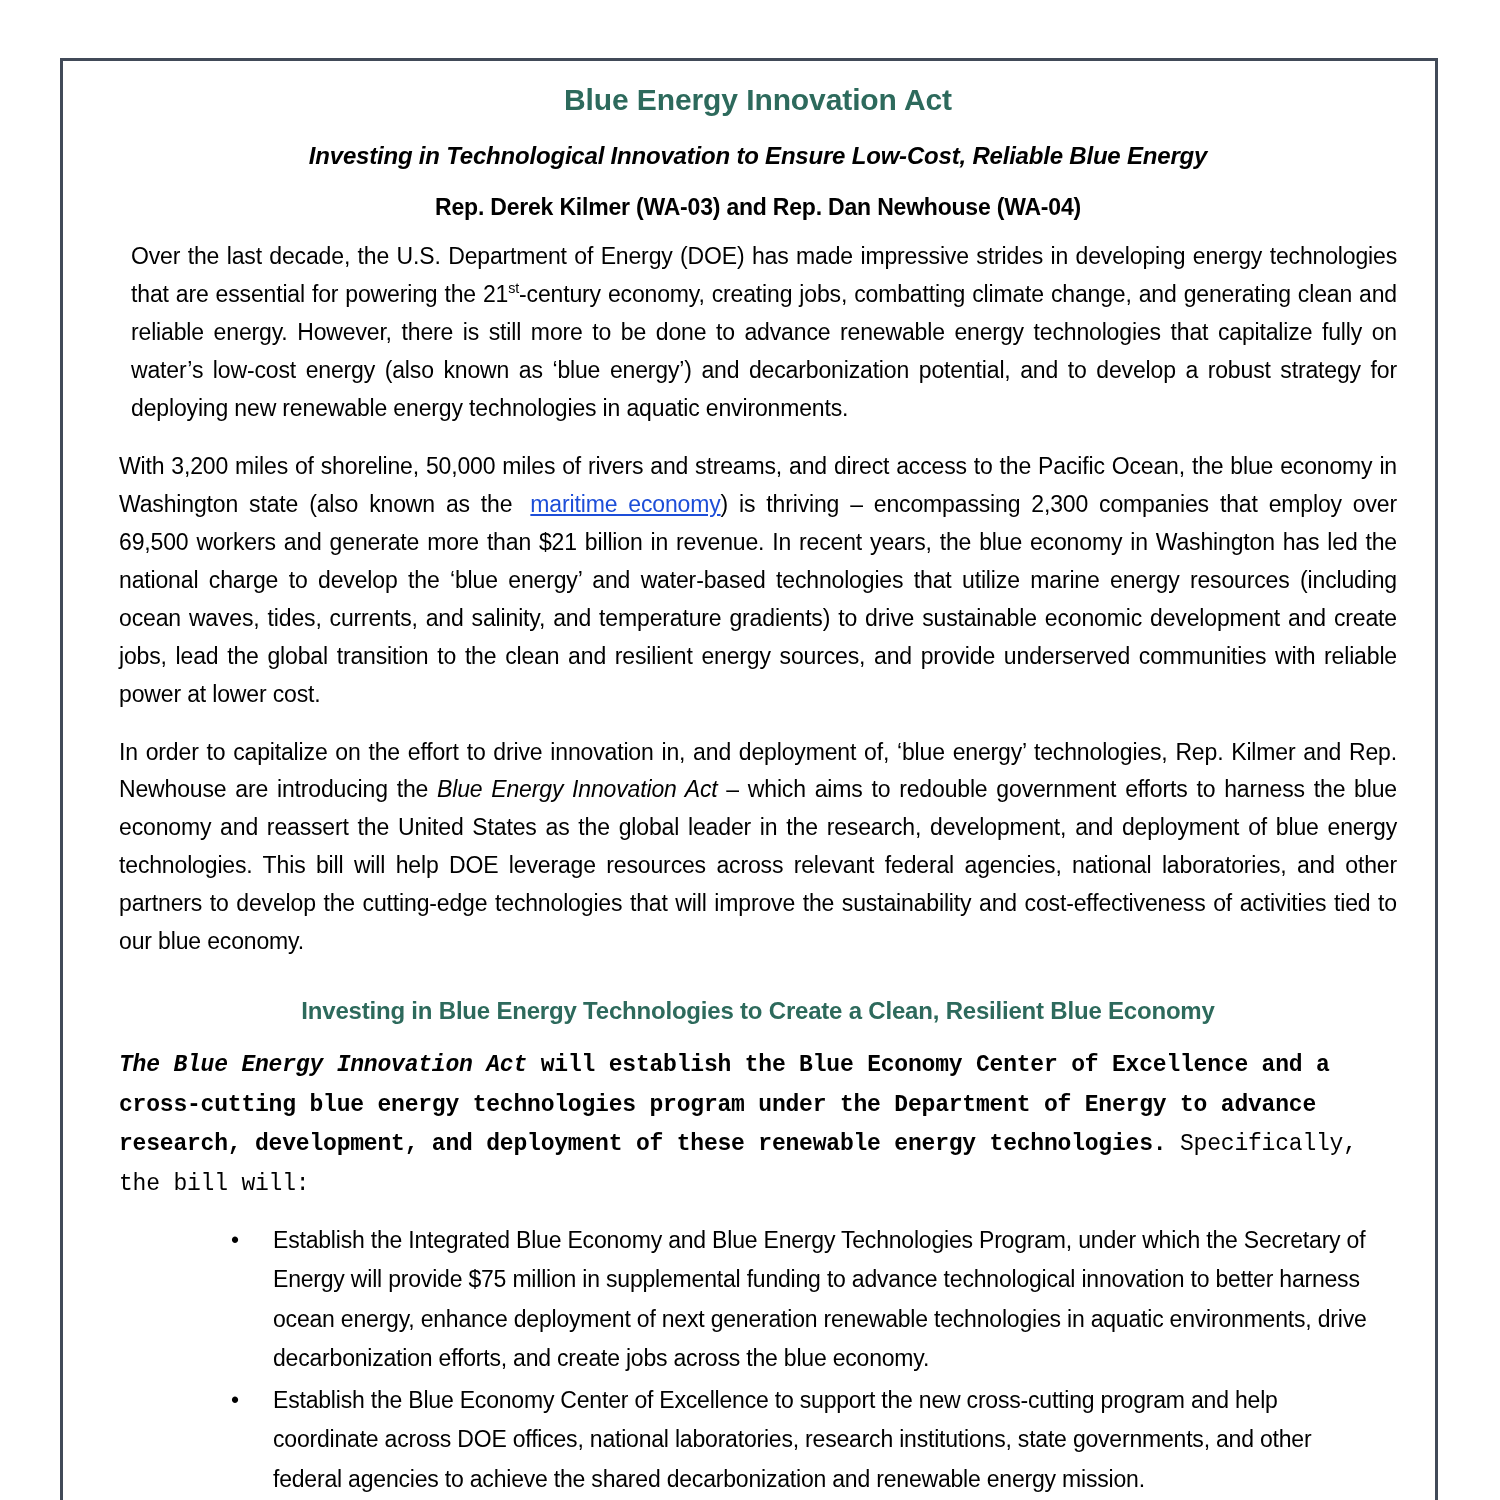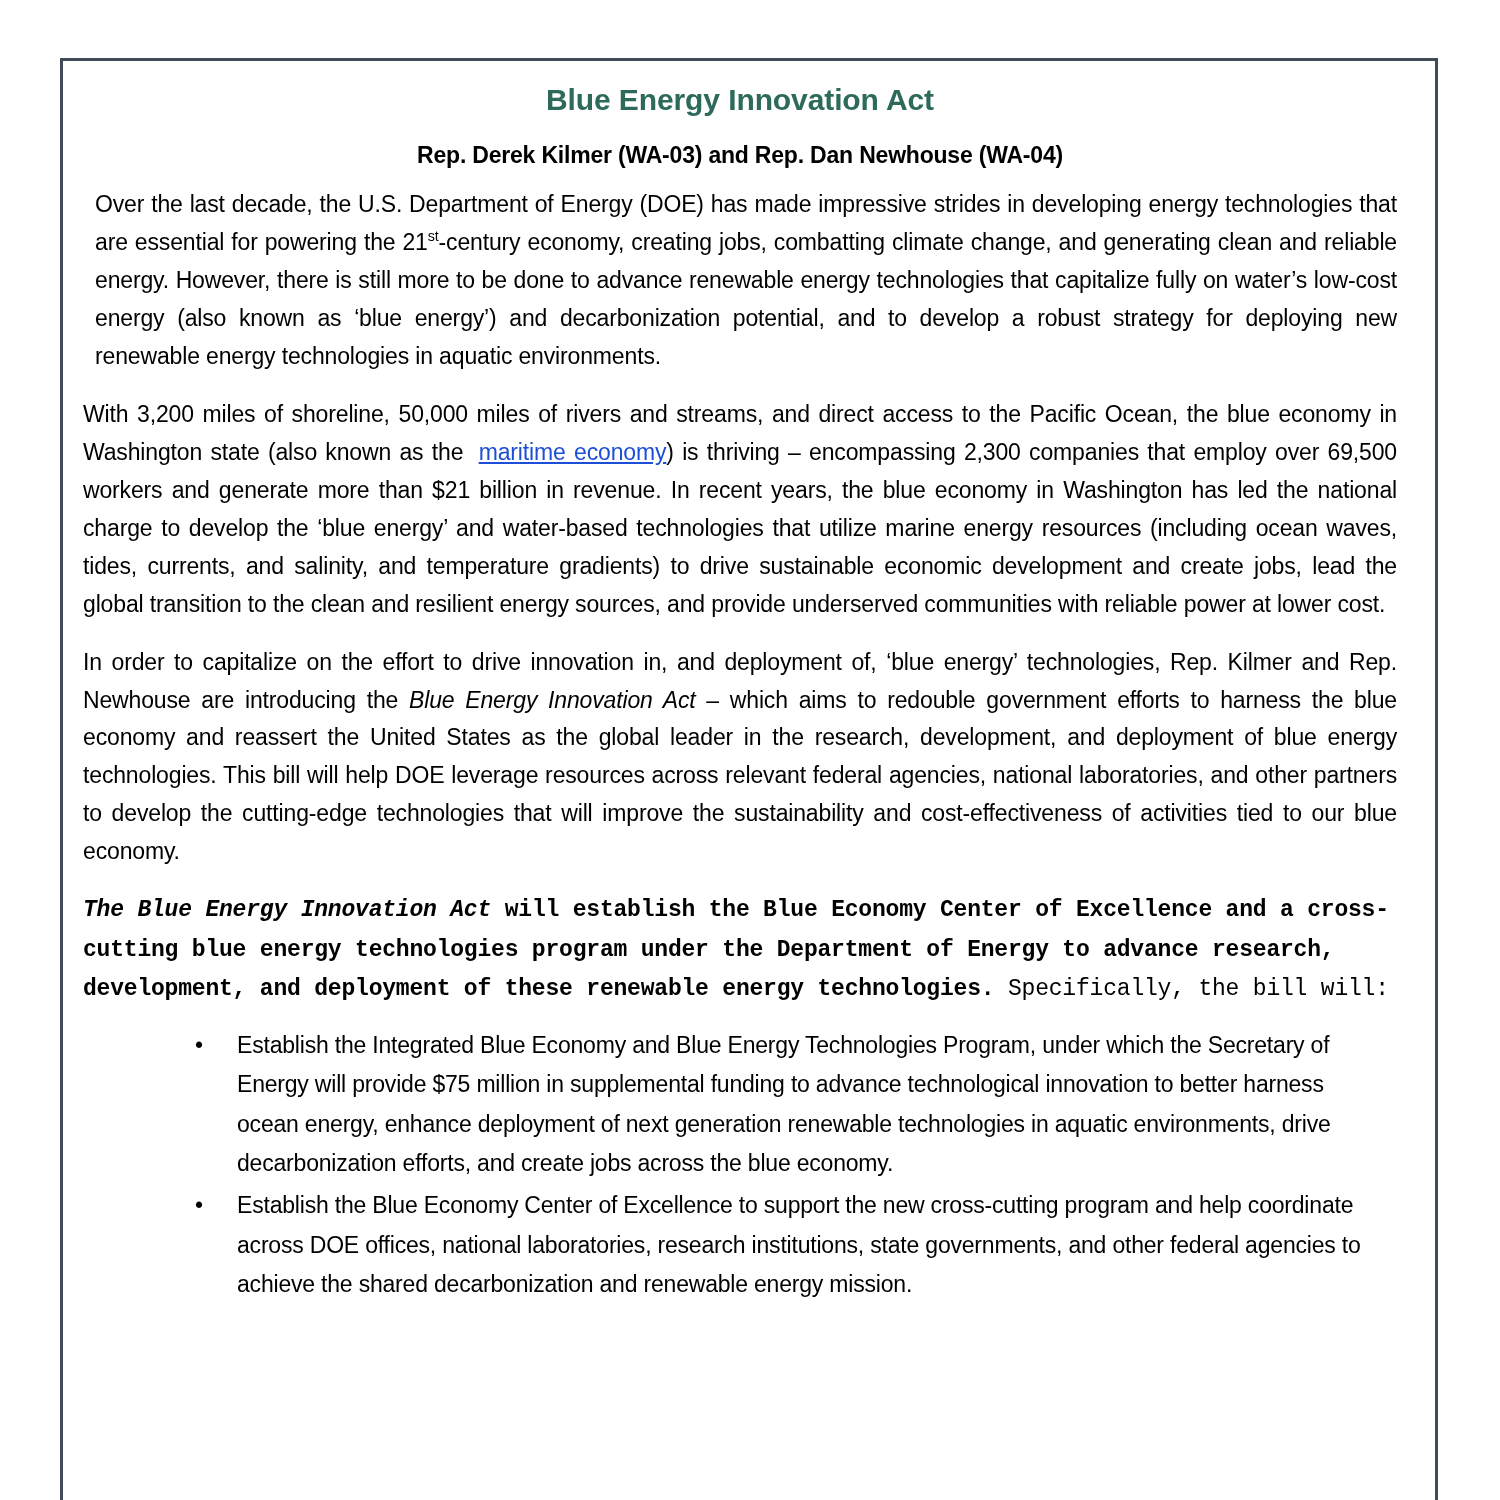--- a/index.html
+++ b/index.html
@@ -21,21 +21,21 @@
     top: 58px;
     width: 1378px;
     height: 1500px;
     border: 3px solid #414a58;
     border-bottom: none;
     box-sizing: border-box;
     background: #ffffff;
   }
 
   #page-inner {
-    padding: 10px 38px 0 20px;
+    padding: 10px 38px 0 56px;
   }
 
   
   .doc-title {
     color: #2d6a5c;
     font-size: 30px;
     font-weight: bold;
     text-align: center;
     margin: 10px 0 0 0;
     line-height: 1.25;
@@ -133,29 +133,31 @@
   }
 </style>
 </head>
 <body>
 
 <div id="page">
   <div id="page-inner">
 
     <h1 class="doc-title">Blue Energy Innovation Act</h1>
 
+    <h2 class="doc-subtitle">Investing in Technological Innovation to Ensure Low-Cost, Reliable Blue Energy</h2>
 
     <h3 class="doc-byline">Rep. Derek Kilmer (WA-03) and Rep. Dan Newhouse (WA-04)</h3>
 
     <p class="body-para first"><span>Over the last decade, the U.S. Department of Energy (DOE) has made impressive strides in developing energy technologies that are essential for powering the 21</span><sup>st</sup><span>-century economy, creating jobs, combatting climate change, and generating clean and reliable energy. However, there is still more to be done to advance renewable energy technologies that capitalize fully on water’s low-cost energy (also known as ‘blue energy’) and decarbonization potential, and to develop a robust strategy for deploying new renewable energy technologies in aquatic environments.</span></p>
 
     <p class="body-para"><span>With 3,200 miles of shoreline, 50,000 miles of rivers and streams, and direct access to the Pacific Ocean, the blue economy in Washington state (also known as the </span><a class="inline-link" href="#">maritime economy</a><span>) is thriving – encompassing 2,300 companies that employ over 69,500 workers and generate more than $21 billion in revenue. In recent years, the blue economy in Washington has led the national charge to develop the ‘blue energy’ and water-based technologies that utilize marine energy resources (including ocean waves, tides, currents, and salinity, and temperature gradients) to drive sustainable economic development and create jobs, lead the global transition to the clean and resilient energy sources, and provide underserved communities with reliable power at lower cost.</span></p>
 
     <p class="body-para"><span>In order to capitalize on the effort to drive innovation in, and deployment of, ‘blue energy’ technologies, Rep. Kilmer and Rep. Newhouse are introducing the </span><span class="italic-title">Blue Energy Innovation Act</span><span> – which aims to redouble government efforts to harness the blue economy and reassert the United States as the global leader in the research, development, and deployment of blue energy technologies. This bill will help DOE leverage resources across relevant federal agencies, national laboratories, and other partners to develop the cutting-edge technologies that will improve the sustainability and cost-effectiveness of activities tied to our blue economy.</span></p>
 
+    <h2 class="section-heading">Investing in Blue Energy Technologies to Create a Clean, Resilient Blue Economy</h2>
 
     <p class="lead-para"><i>The Blue Energy Innovation Act</i><b> will establish the Blue Economy Center of Excellence and a cross-cutting blue energy technologies program under the Department of Energy to advance research, development, and deployment of these renewable energy technologies.</b><span> Specifically, the bill will:</span></p>
 
     <ul class="bullets">
       <li><span class="bullet-dot">•</span><span>Establish the Integrated Blue Economy and Blue Energy Technologies Program, under which the Secretary of Energy will provide $75 million in supplemental funding to advance technological innovation to better harness ocean energy, enhance deployment of next generation renewable technologies in aquatic environments, drive decarbonization efforts, and create jobs across the blue economy.</span></li>
       <li><span class="bullet-dot">•</span><span>Establish the Blue Economy Center of Excellence to support the new cross-cutting program and help coordinate across DOE offices, national laboratories, research institutions, state governments, and other federal agencies to achieve the shared decarbonization and renewable energy mission.</span></li>
     </ul>
 
   </div>
 </div>

